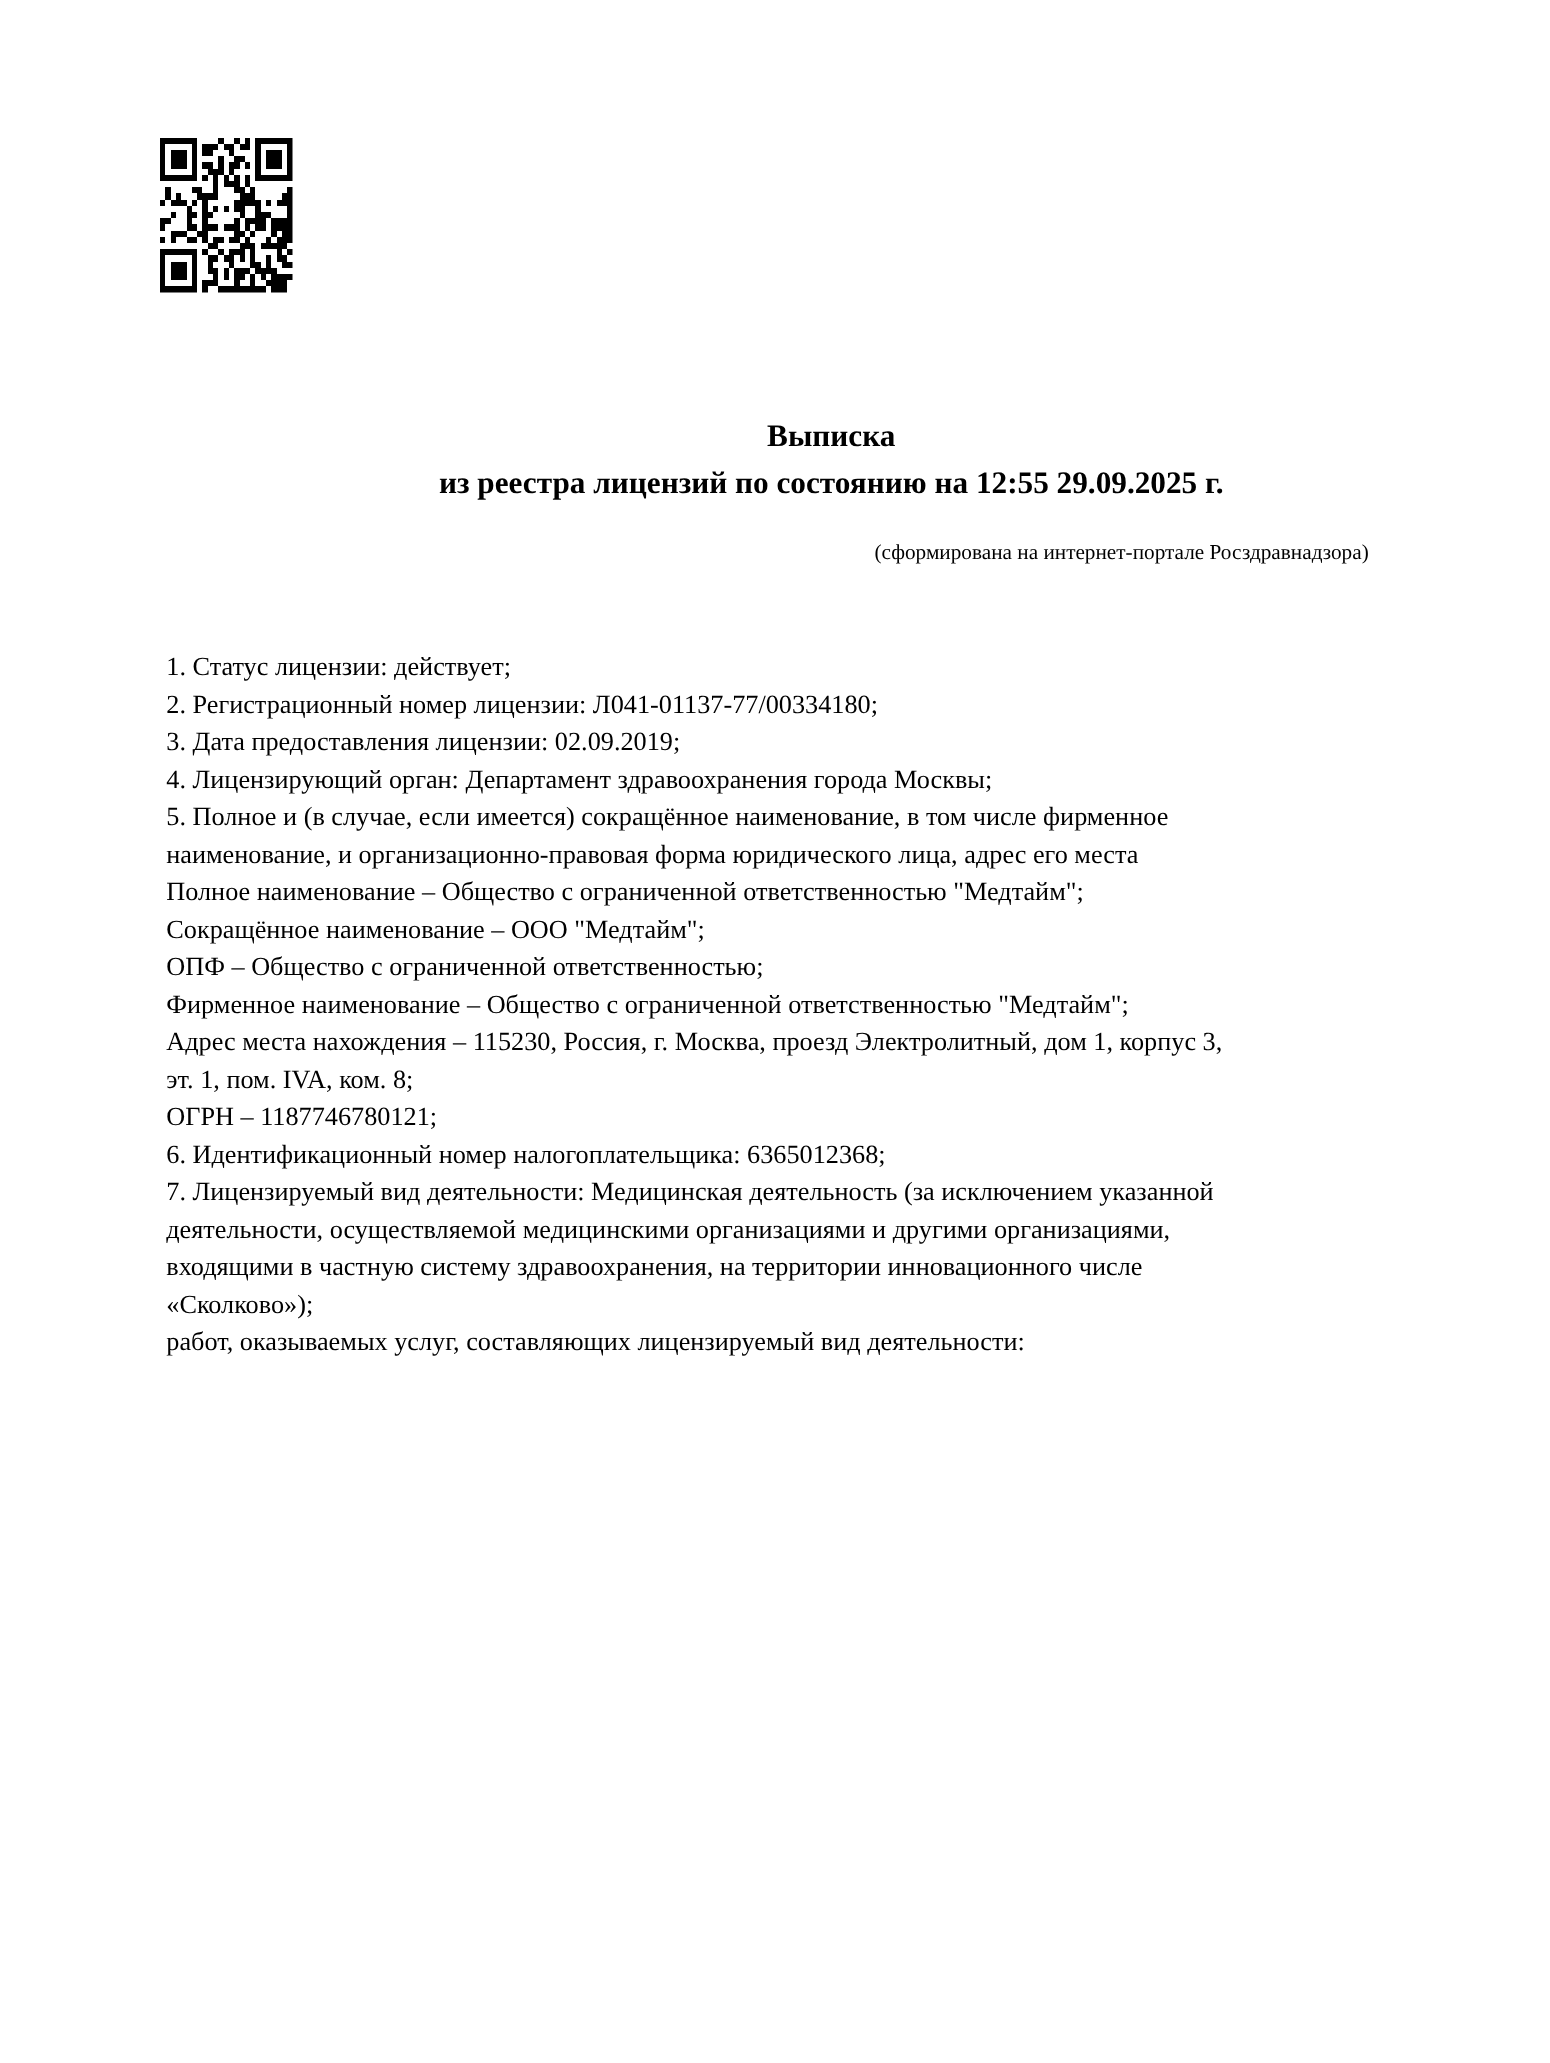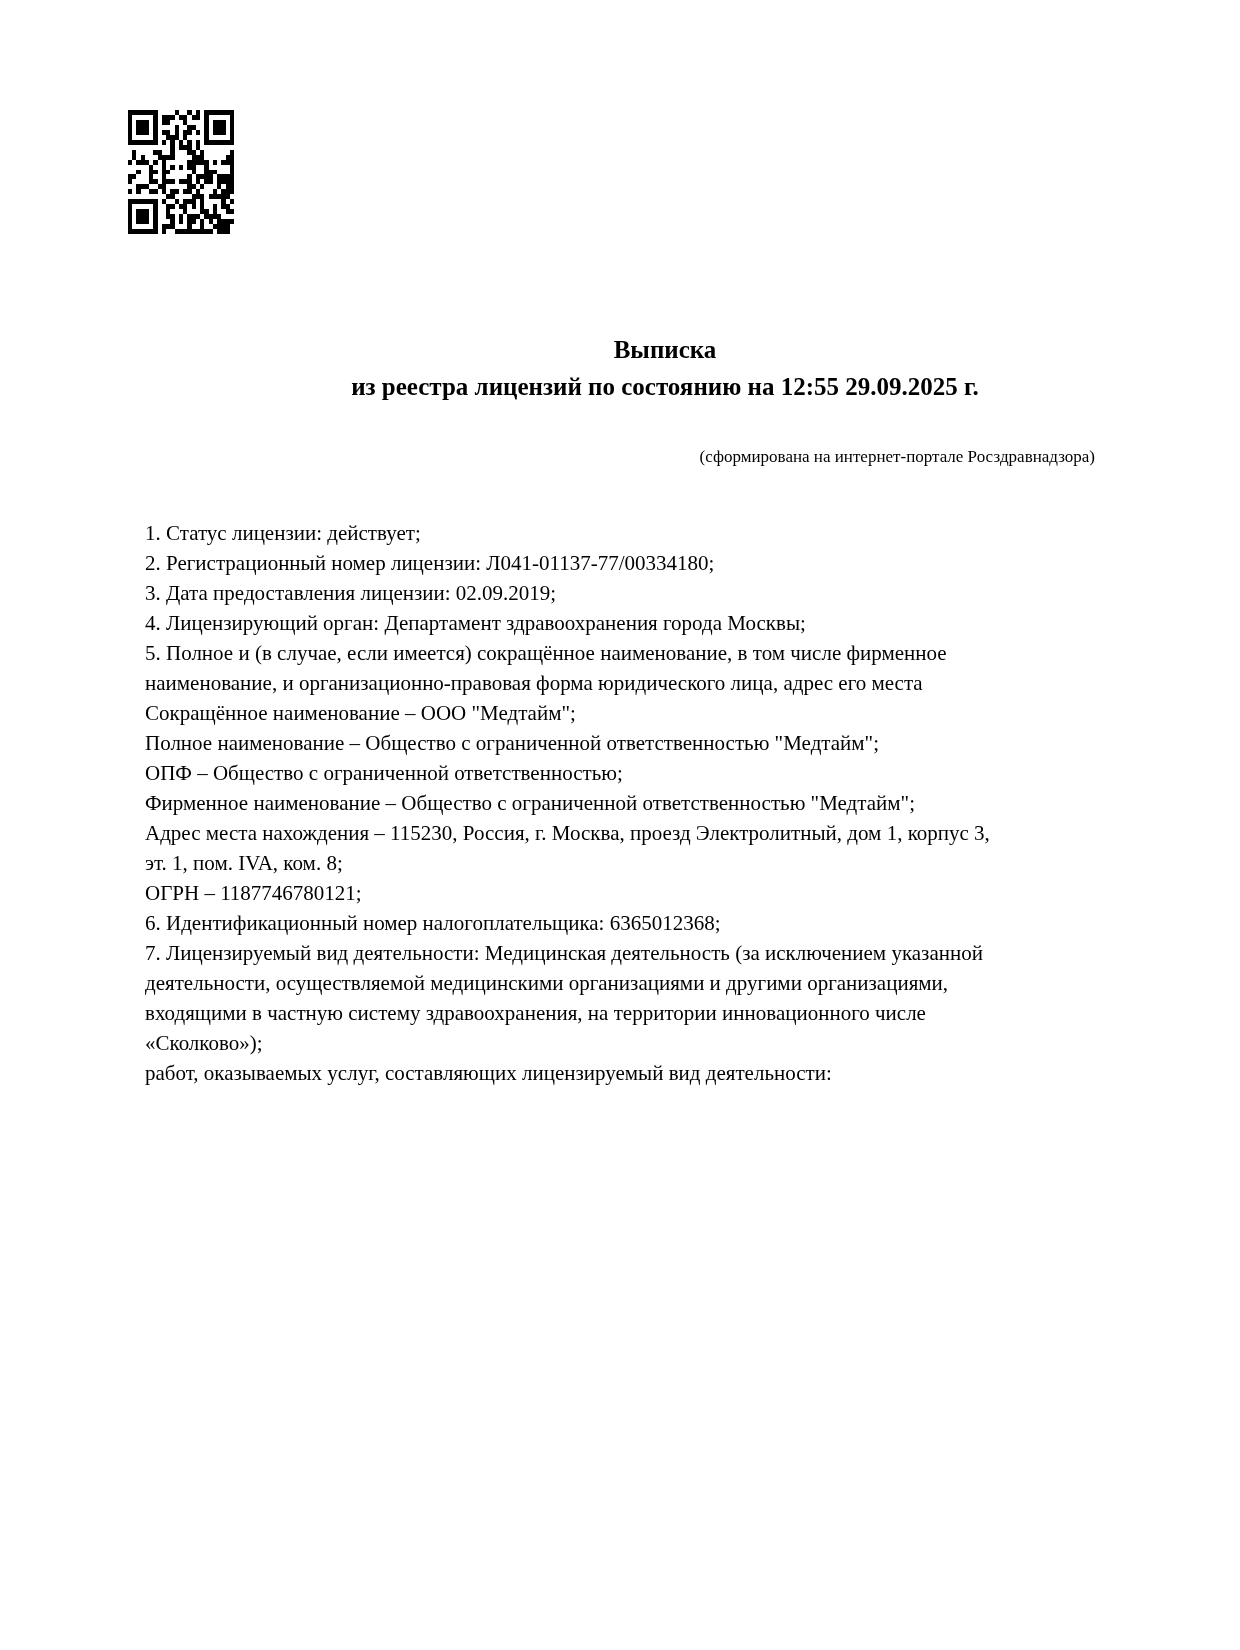--- a/index.html
+++ b/index.html
@@ -7,25 +7,25 @@
     position:relative;width:1240px;height:1650px;background:#ffffff;color:#000000;
     font-family:"Liberation Serif","DejaVu Serif",serif;overflow:hidden;
   }
   .qr{position:absolute;left:128px;top:110px;width:106px;height:124px;}
   .qr svg{display:block;width:100%;height:100%;}
   .title{
     position:absolute;left:90px;top:331px;width:1150px;text-align:center;
     font-weight:bold;font-size:25px;line-height:37px;white-space:nowrap;
   }
   .subtitle{
-    position:absolute;left:495px;top:446px;width:600px;text-align:right;
+    position:absolute;left:495px;top:431px;width:600px;text-align:right;
     font-size:17px;line-height:21px;white-space:nowrap;
   }
   .content{
-    position:absolute;left:145px;top:518px;width:975px;
+    position:absolute;left:133px;top:518px;width:975px;
     font-size:21px;line-height:30px;
   }
   .para{margin:0;}
   .para + .para{}
   .line{white-space:nowrap;}
 </style>
 </head>
 <body>
 
 <div class="page">
@@ -376,22 +376,22 @@
     <div class="para">
       <div class="line">4. Лицензирующий орган: Департамент здравоохранения города Москвы;</div>
     </div>
 
     <div class="para">
       <div class="line">5. Полное и (в случае, если имеется) сокращённое наименование, в том числе фирменное</div>
       <div class="line">наименование, и организационно-правовая форма юридического лица, адрес его места</div>
     </div>
 
     <div class="para">
+      <div class="line">Полное наименование – Общество с ограниченной ответственностью "Медтайм";</div>
       <div class="line">Сокращённое наименование – ООО "Медтайм";</div>
-      <div class="line">Полное наименование – Общество с ограниченной ответственностью "Медтайм";</div>
       <div class="line">ОПФ – Общество с ограниченной ответственностью;</div>
       <div class="line">Фирменное наименование – Общество с ограниченной ответственностью "Медтайм";</div>
       <div class="line">Адрес места нахождения – 115230, Россия, г. Москва, проезд Электролитный, дом 1, корпус 3,</div>
       <div class="line">эт. 1, пом. IVA, ком. 8;</div>
       <div class="line">ОГРН – 1187746780121;</div>
     </div>
 
     <div class="para">
       <div class="line">6. Идентификационный номер налогоплательщика: 6365012368;</div>
     </div>

